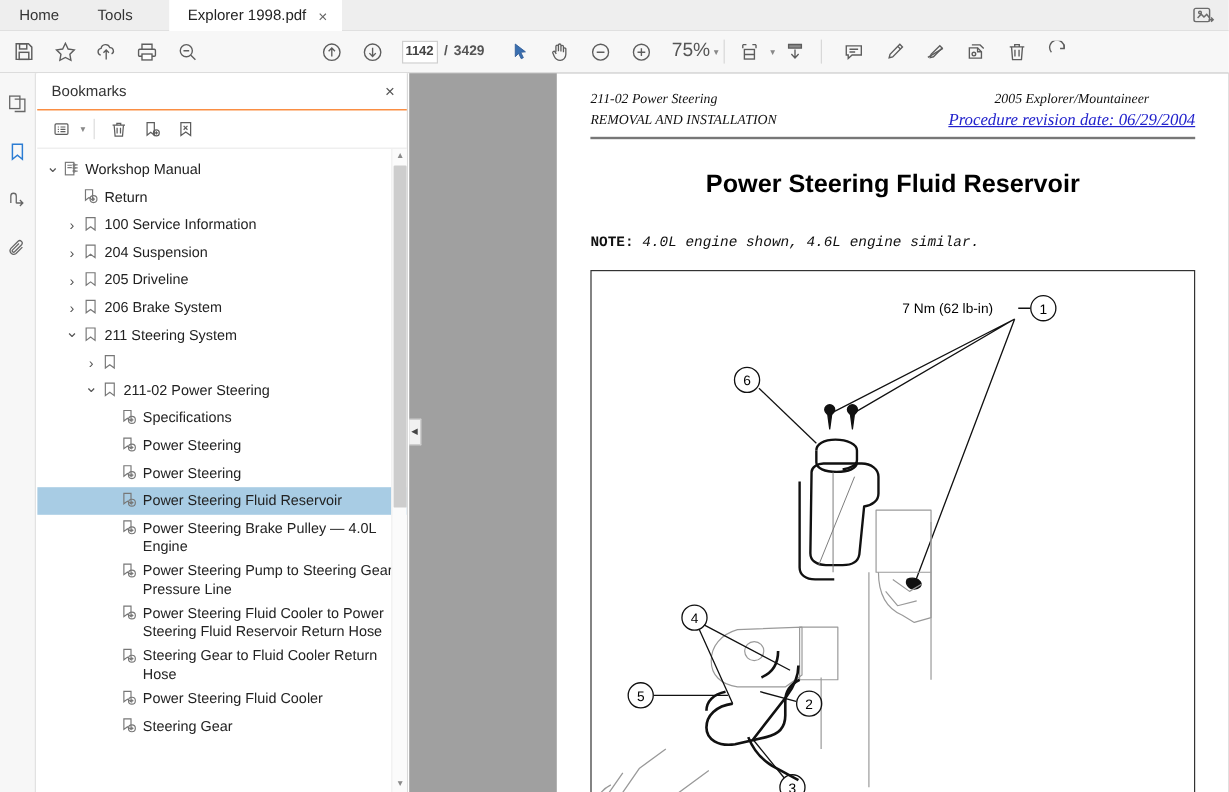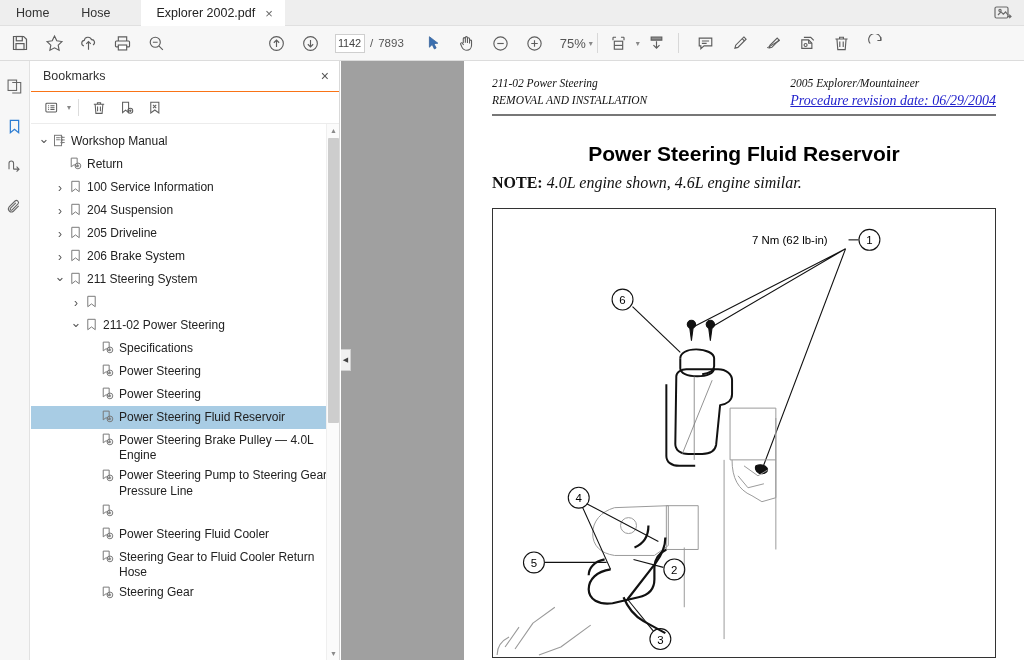--- a/index.html
+++ b/index.html
@@ -36,33 +36,33 @@
   
   .toolbar {
     position: absolute; left: 0; top: 26px; width: 1024px; height: 35px;
     background: #f7f7f7; border-bottom: 1px solid #dcdcdc;
     display: flex; align-items: center;
   }
   .tb { width: 34px; height: 34px; display: flex; align-items: center; justify-content: center; cursor: pointer; }
   .tb svg { display: block; }
   .tb-sep { width: 1px; height: 20px; background: #d8d8d8; margin: 0 4px; }
   .grp-left { display: flex; align-items: center; padding-left: 3px; }
-  .grp-nav  { display: flex; align-items: center; margin-left: 86px; }
+  .grp-nav  { display: flex; align-items: center; margin-left: 86px; font-weight: bold; }
   .pagebox {
     display: flex; align-items: center; gap: 5px;
     margin-left: 8px; font-size: 11.5px; color: #555;
   }
   .page-cur {
     width: 30px; height: 19px; border: 1px solid #cfcfcf; background: #fff;
     font-size: 11px; color: #444; padding: 0 2px; overflow: hidden;
     display: flex; align-items: center; letter-spacing: -0.2px;
   }
   .grp-tools { display: flex; align-items: center; margin-left: 12px; }
   .zoombox { display: flex; align-items: center; margin-left: 8px; gap: 3px; }
-  .zoomval { font-size: 13px; color: #555; }
+  .zoomval { font-size: 16px; color: #555; }
   .caret { font-size: 8px; color: #888; }
   .grp-annot { display: flex; align-items: center; margin-left: 6px; }
 
   
   .rail {
     position: absolute; left: 0; top: 61px; width: 30px; height: 599px;
     background: #f7f7f7; border-right: 1px solid #e2e2e2;
     display: flex; flex-direction: column; align-items: center; padding-top: 12px; gap: 14px;
   }
   .rail-item { width: 26px; height: 26px; display: flex; align-items: center; justify-content: center; cursor: pointer; }
@@ -131,57 +131,57 @@
     font-size: 7px; color: #444; cursor: pointer; z-index: 5;
   }
   .page {
     position: absolute; left: 123px; top: 0px; width: 560px; height: 599px;
     background: #ffffff;
   }
   .page-inner { padding: 14px 28px 0 28px; }
 
   .hdr { display: flex; justify-content: space-between; font-family: "Liberation Serif", serif; }
   .hdr-l, .hdr-r { display: flex; flex-direction: column; }
-  .hdr-r { align-items: flex-start; }
+  .hdr-r { align-items: center; }
   .hdr-line { font-style: italic; font-size: 11.5px; color: #111; line-height: 17px; }
   .hdr-link {
     font-style: italic; font-size: 14px; color: #2222cc;
     text-decoration: underline; line-height: 17px;
   }
   .hdr-rule { height: 1.5px; background: #777; margin: 5px 0 0 0; }
 
   .doc-title {
     text-align: center; font-family: "Liberation Sans", sans-serif;
     font-weight: bold; font-size: 21px; color: #000; margin-top: 26px;
   }
   .doc-note {
-    font-family: Liberation Serif, serif; font-style: italic;
-    font-size: 16px; color: #111; margin-top: 8px;
+    font-family: Liberation Mono, monospace; font-style: italic;
+    font-size: 12px; color: #111; margin-top: 29px;
   }
   .doc-note b { font-style: normal; font-weight: bold; }
 
   .figbox {
     margin-top: 16px; border: 1.5px solid #333; height: 450px;
     background: #fff; position: relative; overflow: hidden;
   }
 </style>
 </head>
 <body>
 
 <div id="app">
 
   <div class="tabbar">
     <div class="menu-item">
       <span>Home</span>
     </div>
     <div class="menu-item">
-      <span>Hose</span>
+      <span>Tools</span>
     </div>
     <div class="doc-tab">
-      <span>Explorer 2002.pdf</span>
+      <span>Explorer 1998.pdf</span>
       <span class="tab-close">×</span>
     </div>
     <div class="tabbar-spacer"></div>
     <div class="share-btn">
       <svg width="19" height="17" viewBox="0 0 19 17" fill="none" stroke="#6b6b6b" stroke-width="1.2">
         <rect x="1" y="2" width="13" height="11" rx="1.5"></rect>
         <path d="M4 10l3-3.2 2.3 2.4L11.6 7l2.4 3"></path>
         <circle cx="6" cy="5.4" r="1.1"></circle>
         <path d="M13.2 11.4h3.6M15.2 9.6l1.8 1.8-1.8 1.8"></path>
       </svg>
@@ -232,21 +232,21 @@
       </div>
       <div class="tb">
         <svg width="19" height="19" viewBox="0 0 20 20" fill="none" stroke="#5d5d5d" stroke-width="1.2">
           <circle cx="10" cy="10" r="7.2"></circle>
             <path d="M10 6.2v7.3M7.2 10.8L10 13.7l2.8-2.9"></path>
         </svg>
       </div>
       <div class="pagebox">
         <div class="page-cur">1142</div>
         <span>/</span>
-        <span>7893</span>
+        <span>3429</span>
       </div>
     </div>
 
     <div class="grp-tools">
       <div class="tb">
         <svg width="18" height="18" viewBox="0 0 20 20" fill="#3a6fb0" stroke="#2f5c96" stroke-width="0.8">
           <path d="M6 3l9.4 7.2-4.3.5 2.4 4.9-2 1-2.4-4.9-3.1 3z"></path>
         </svg>
       </div>
       <div class="tb">
@@ -542,40 +542,41 @@
             <span class="label">Power Steering Pump to Steering Gear Pressure Line</span>
           </div>
           <div class="row lvl3-noarrow">
             <span class="bico">
               <svg width="13" height="13" viewBox="0 0 14 14" fill="none" stroke="#777" stroke-width="1.05">
                 <path d="M2.4 1.2h6.4v9.4L5.6 8.2 2.4 10.6z"></path>
                 <circle cx="9.6" cy="9.6" r="3.1"></circle>
                 <path d="M8.2 9.6h2.8M9.6 8.2v2.8"></path>
               </svg>
             </span>
+            <span class="label">Power Steering Fluid Cooler to Power Steering Fluid Reservoir Return Hose</span>
+          </div>
+          <div class="row lvl3-noarrow">
+            <span class="bico">
+              <svg width="13" height="13" viewBox="0 0 14 14" fill="none" stroke="#777" stroke-width="1.05">
+                <path d="M2.4 1.2h6.4v9.4L5.6 8.2 2.4 10.6z"></path>
+                <circle cx="9.6" cy="9.6" r="3.1"></circle>
+                <path d="M8.2 9.6h2.8M9.6 8.2v2.8"></path>
+              </svg>
+            </span>
+            <span class="label">Steering Gear to Fluid Cooler Return Hose</span>
           </div>
           <div class="row lvl3-noarrow">
             <span class="bico">
               <svg width="13" height="13" viewBox="0 0 14 14" fill="none" stroke="#777" stroke-width="1.05">
                 <path d="M2.4 1.2h6.4v9.4L5.6 8.2 2.4 10.6z"></path>
                 <circle cx="9.6" cy="9.6" r="3.1"></circle>
                 <path d="M8.2 9.6h2.8M9.6 8.2v2.8"></path>
               </svg>
             </span>
             <span class="label">Power Steering Fluid Cooler</span>
-          </div>
-          <div class="row lvl3-noarrow">
-            <span class="bico">
-              <svg width="13" height="13" viewBox="0 0 14 14" fill="none" stroke="#777" stroke-width="1.05">
-                <path d="M2.4 1.2h6.4v9.4L5.6 8.2 2.4 10.6z"></path>
-                <circle cx="9.6" cy="9.6" r="3.1"></circle>
-                <path d="M8.2 9.6h2.8M9.6 8.2v2.8"></path>
-              </svg>
-            </span>
-            <span class="label">Steering Gear to Fluid Cooler Return Hose</span>
           </div>
           <div class="row lvl3-noarrow">
             <span class="bico">
               <svg width="13" height="13" viewBox="0 0 14 14" fill="none" stroke="#777" stroke-width="1.05">
                 <path d="M2.4 1.2h6.4v9.4L5.6 8.2 2.4 10.6z"></path>
                 <circle cx="9.6" cy="9.6" r="3.1"></circle>
                 <path d="M8.2 9.6h2.8M9.6 8.2v2.8"></path>
               </svg>
             </span>
             <span class="label">Steering Gear</span>

